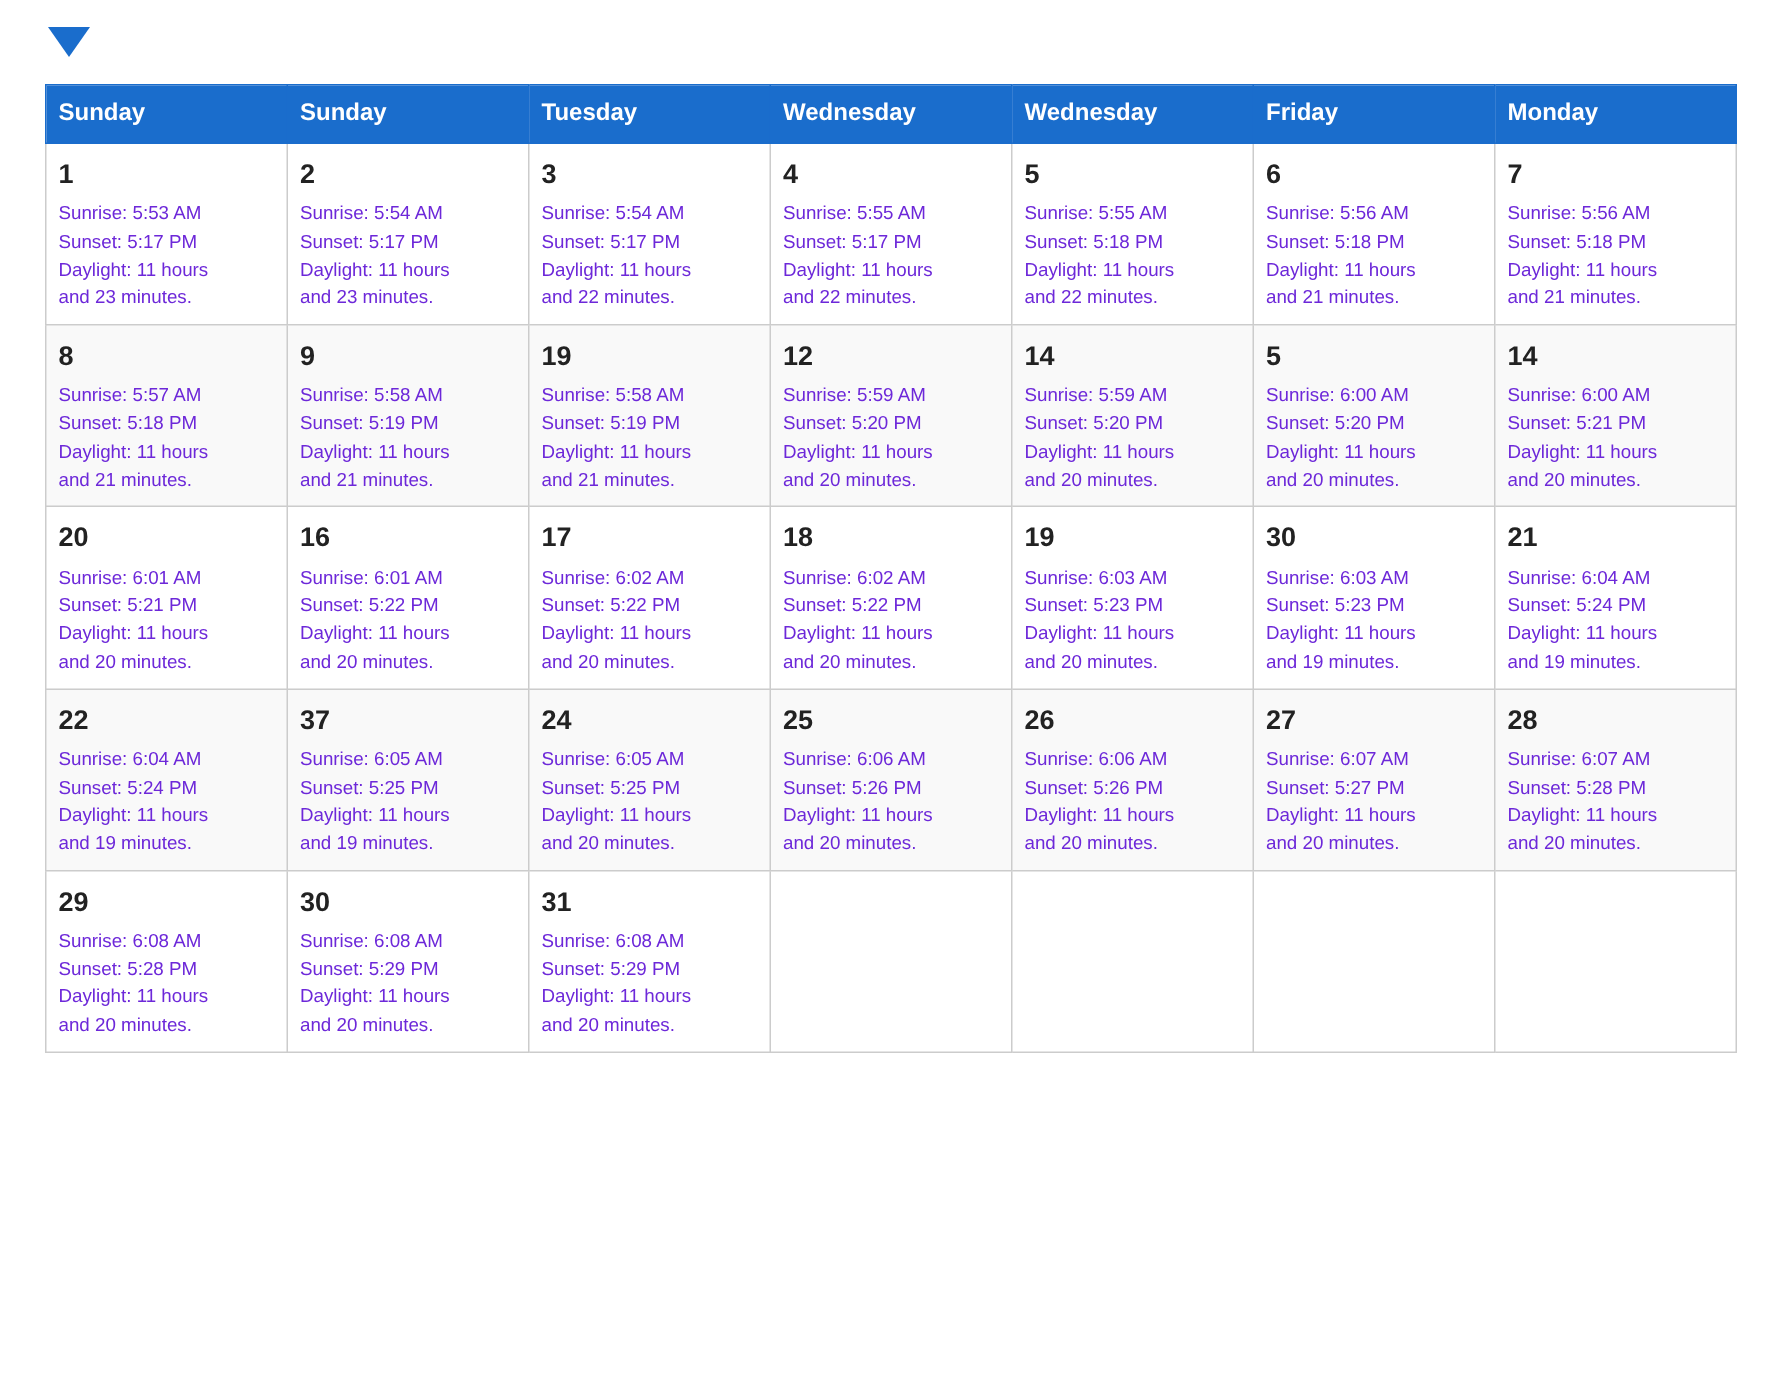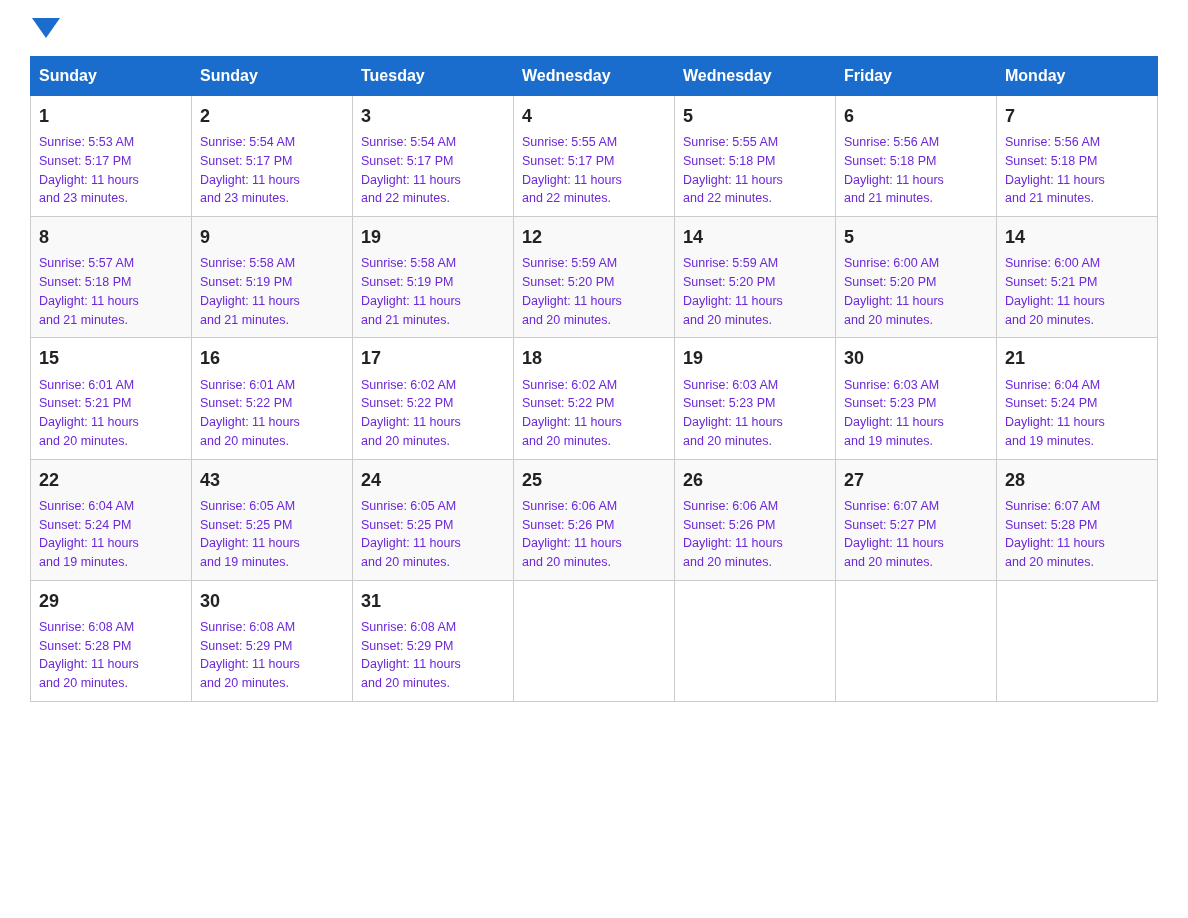--- a/index.html
+++ b/index.html
@@ -157,31 +157,31 @@
       <tr>
         <td><span class="day-num">8</span><span class="day-info">Sunrise: 5:57 AM<br>Sunset: 5:18 PM<br>Daylight: 11 hours<br>and 21 minutes.</span></td>
         <td><span class="day-num">9</span><span class="day-info">Sunrise: 5:58 AM<br>Sunset: 5:19 PM<br>Daylight: 11 hours<br>and 21 minutes.</span></td>
         <td><span class="day-num">19</span><span class="day-info">Sunrise: 5:58 AM<br>Sunset: 5:19 PM<br>Daylight: 11 hours<br>and 21 minutes.</span></td>
         <td><span class="day-num">12</span><span class="day-info">Sunrise: 5:59 AM<br>Sunset: 5:20 PM<br>Daylight: 11 hours<br>and 20 minutes.</span></td>
         <td><span class="day-num">14</span><span class="day-info">Sunrise: 5:59 AM<br>Sunset: 5:20 PM<br>Daylight: 11 hours<br>and 20 minutes.</span></td>
         <td><span class="day-num">5</span><span class="day-info">Sunrise: 6:00 AM<br>Sunset: 5:20 PM<br>Daylight: 11 hours<br>and 20 minutes.</span></td>
         <td><span class="day-num">14</span><span class="day-info">Sunrise: 6:00 AM<br>Sunset: 5:21 PM<br>Daylight: 11 hours<br>and 20 minutes.</span></td>
       </tr>
       <tr>
-        <td><span class="day-num">15</span><span class="day-info">Sunrise: 6:01 AM<br>Sunset: 5:21 PM<br>Daylight: 11 hours<br>and 20 minutes.</span></td>
+        <td><span class="day-num">20</span><span class="day-info">Sunrise: 6:01 AM<br>Sunset: 5:21 PM<br>Daylight: 11 hours<br>and 20 minutes.</span></td>
         <td><span class="day-num">16</span><span class="day-info">Sunrise: 6:01 AM<br>Sunset: 5:22 PM<br>Daylight: 11 hours<br>and 20 minutes.</span></td>
         <td><span class="day-num">17</span><span class="day-info">Sunrise: 6:02 AM<br>Sunset: 5:22 PM<br>Daylight: 11 hours<br>and 20 minutes.</span></td>
         <td><span class="day-num">18</span><span class="day-info">Sunrise: 6:02 AM<br>Sunset: 5:22 PM<br>Daylight: 11 hours<br>and 20 minutes.</span></td>
         <td><span class="day-num">19</span><span class="day-info">Sunrise: 6:03 AM<br>Sunset: 5:23 PM<br>Daylight: 11 hours<br>and 20 minutes.</span></td>
         <td><span class="day-num">30</span><span class="day-info">Sunrise: 6:03 AM<br>Sunset: 5:23 PM<br>Daylight: 11 hours<br>and 19 minutes.</span></td>
         <td><span class="day-num">21</span><span class="day-info">Sunrise: 6:04 AM<br>Sunset: 5:24 PM<br>Daylight: 11 hours<br>and 19 minutes.</span></td>
       </tr>
       <tr>
         <td><span class="day-num">22</span><span class="day-info">Sunrise: 6:04 AM<br>Sunset: 5:24 PM<br>Daylight: 11 hours<br>and 19 minutes.</span></td>
-        <td><span class="day-num">43</span><span class="day-info">Sunrise: 6:05 AM<br>Sunset: 5:25 PM<br>Daylight: 11 hours<br>and 19 minutes.</span></td>
+        <td><span class="day-num">37</span><span class="day-info">Sunrise: 6:05 AM<br>Sunset: 5:25 PM<br>Daylight: 11 hours<br>and 19 minutes.</span></td>
         <td><span class="day-num">24</span><span class="day-info">Sunrise: 6:05 AM<br>Sunset: 5:25 PM<br>Daylight: 11 hours<br>and 20 minutes.</span></td>
         <td><span class="day-num">25</span><span class="day-info">Sunrise: 6:06 AM<br>Sunset: 5:26 PM<br>Daylight: 11 hours<br>and 20 minutes.</span></td>
         <td><span class="day-num">26</span><span class="day-info">Sunrise: 6:06 AM<br>Sunset: 5:26 PM<br>Daylight: 11 hours<br>and 20 minutes.</span></td>
         <td><span class="day-num">27</span><span class="day-info">Sunrise: 6:07 AM<br>Sunset: 5:27 PM<br>Daylight: 11 hours<br>and 20 minutes.</span></td>
         <td><span class="day-num">28</span><span class="day-info">Sunrise: 6:07 AM<br>Sunset: 5:28 PM<br>Daylight: 11 hours<br>and 20 minutes.</span></td>
       </tr>
       <tr>
         <td><span class="day-num">29</span><span class="day-info">Sunrise: 6:08 AM<br>Sunset: 5:28 PM<br>Daylight: 11 hours<br>and 20 minutes.</span></td>
         <td><span class="day-num">30</span><span class="day-info">Sunrise: 6:08 AM<br>Sunset: 5:29 PM<br>Daylight: 11 hours<br>and 20 minutes.</span></td>
         <td><span class="day-num">31</span><span class="day-info">Sunrise: 6:08 AM<br>Sunset: 5:29 PM<br>Daylight: 11 hours<br>and 20 minutes.</span></td>

